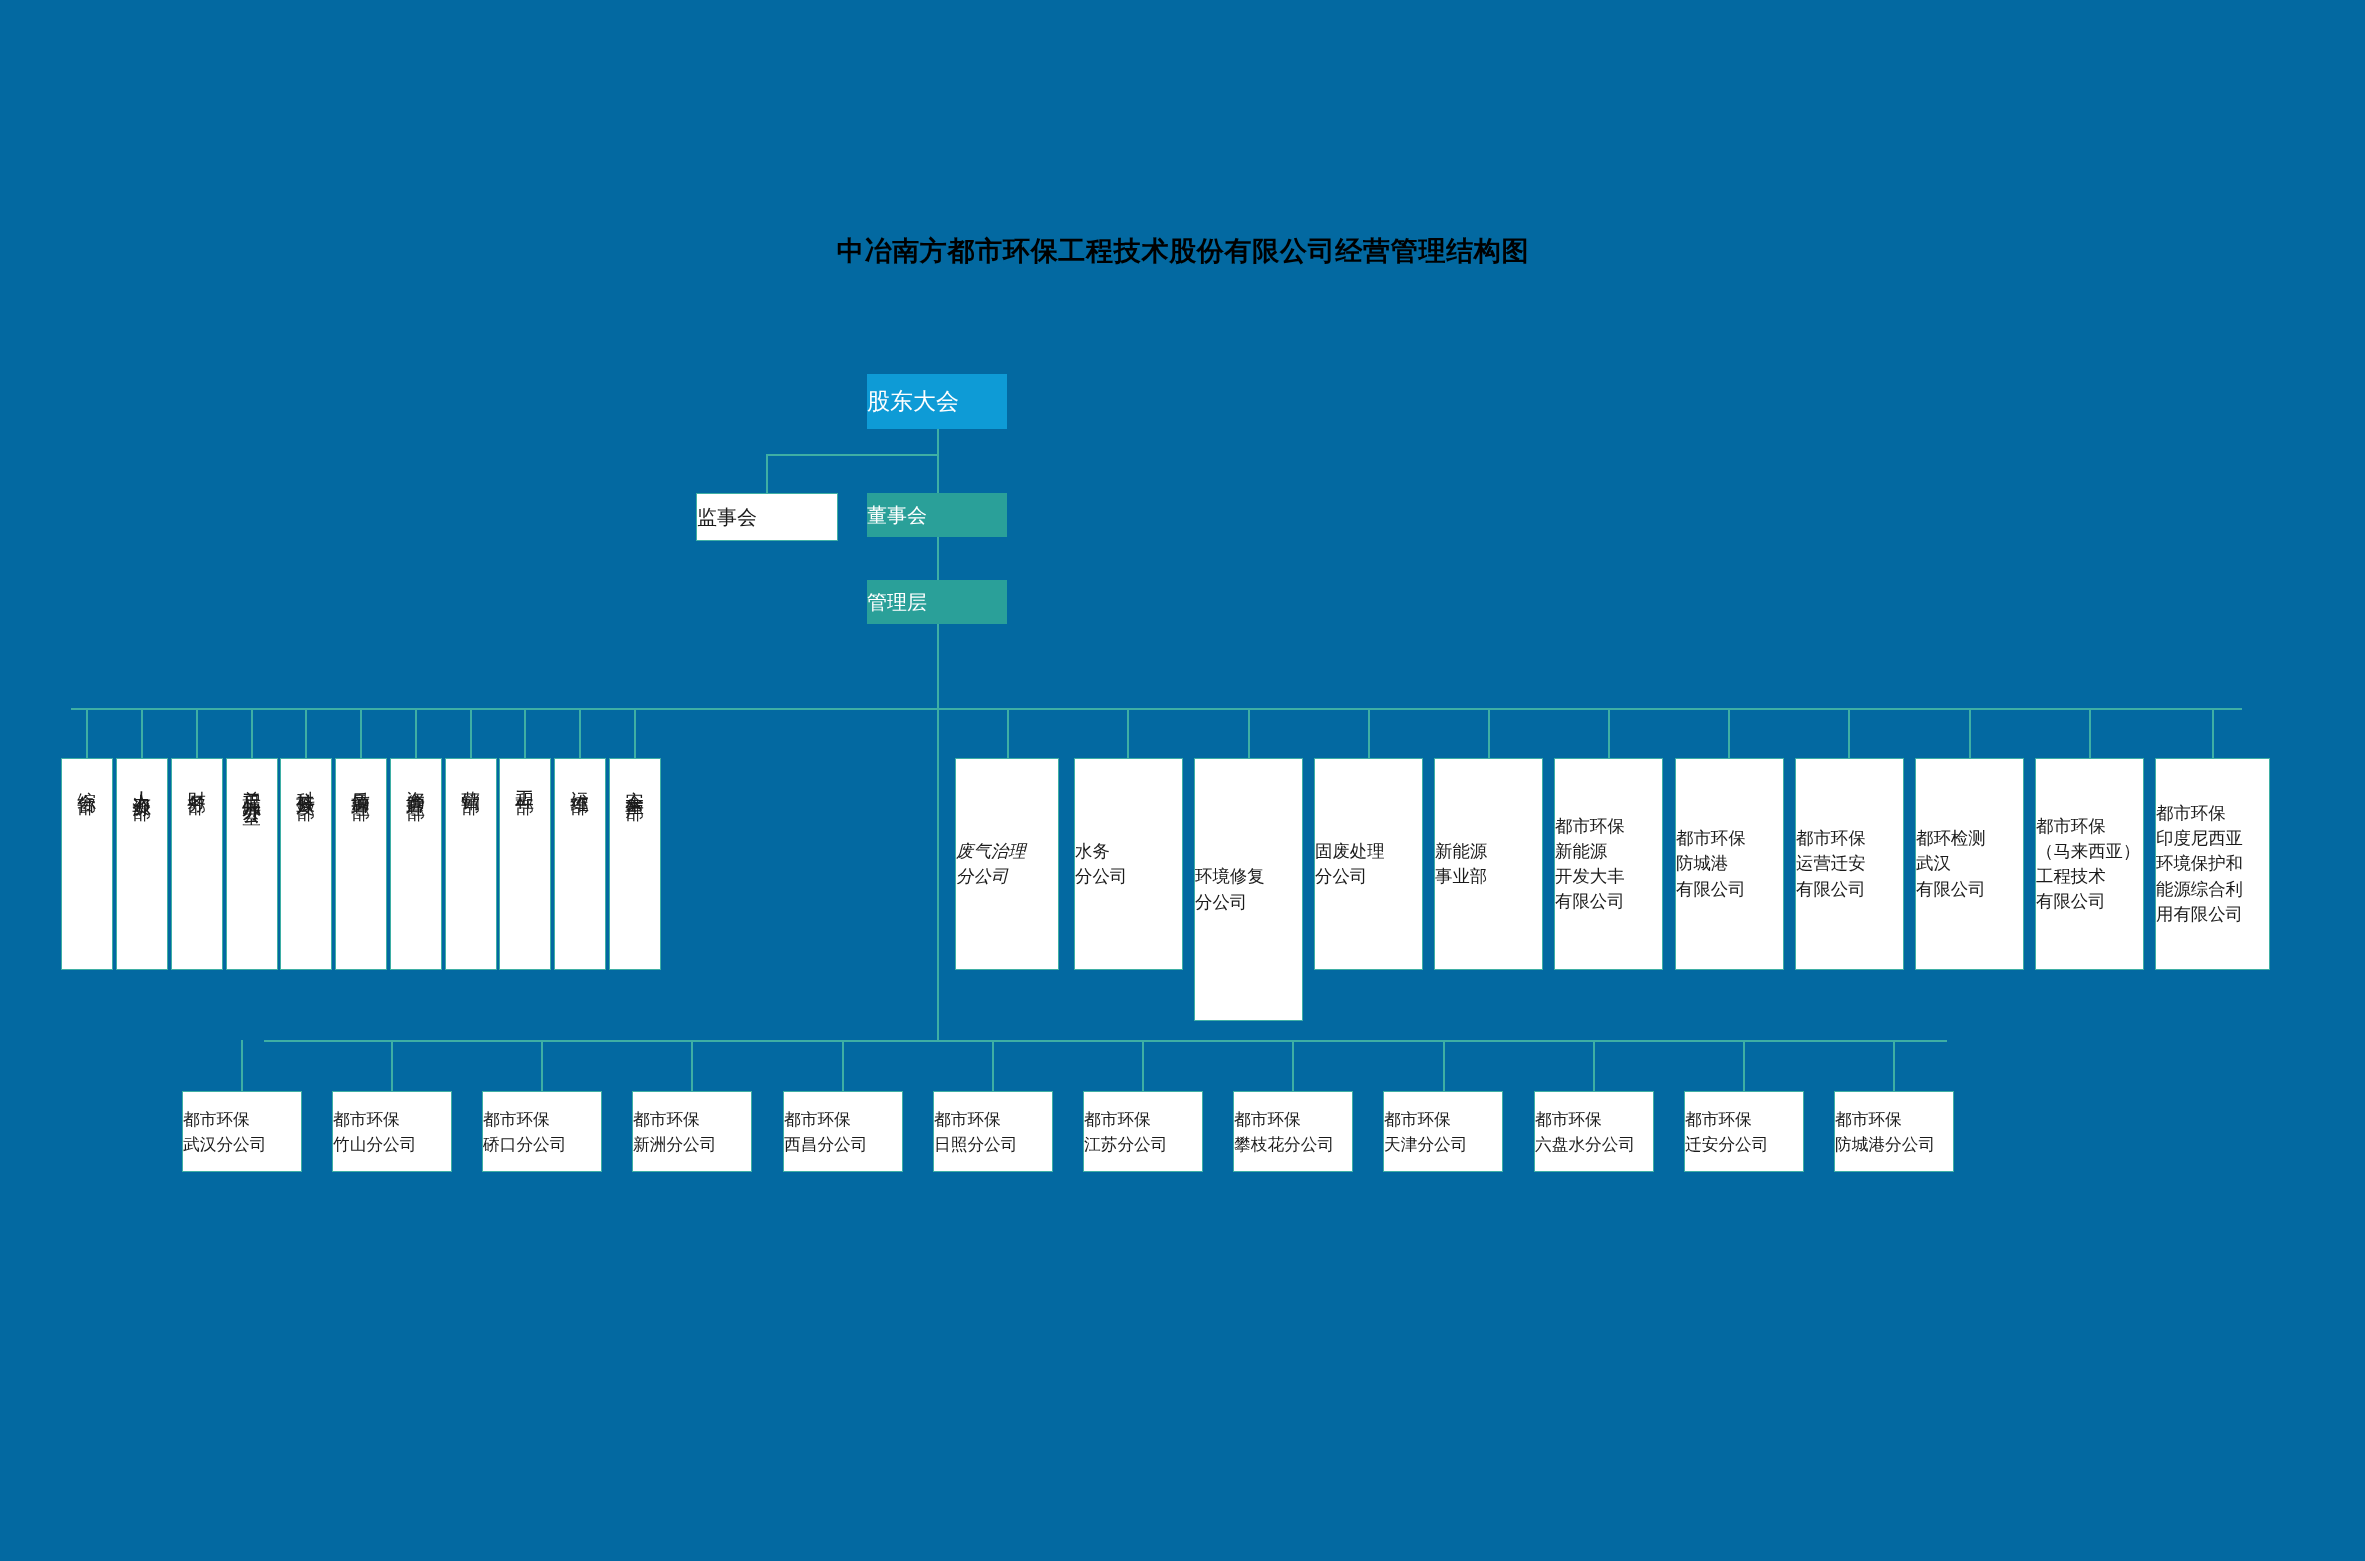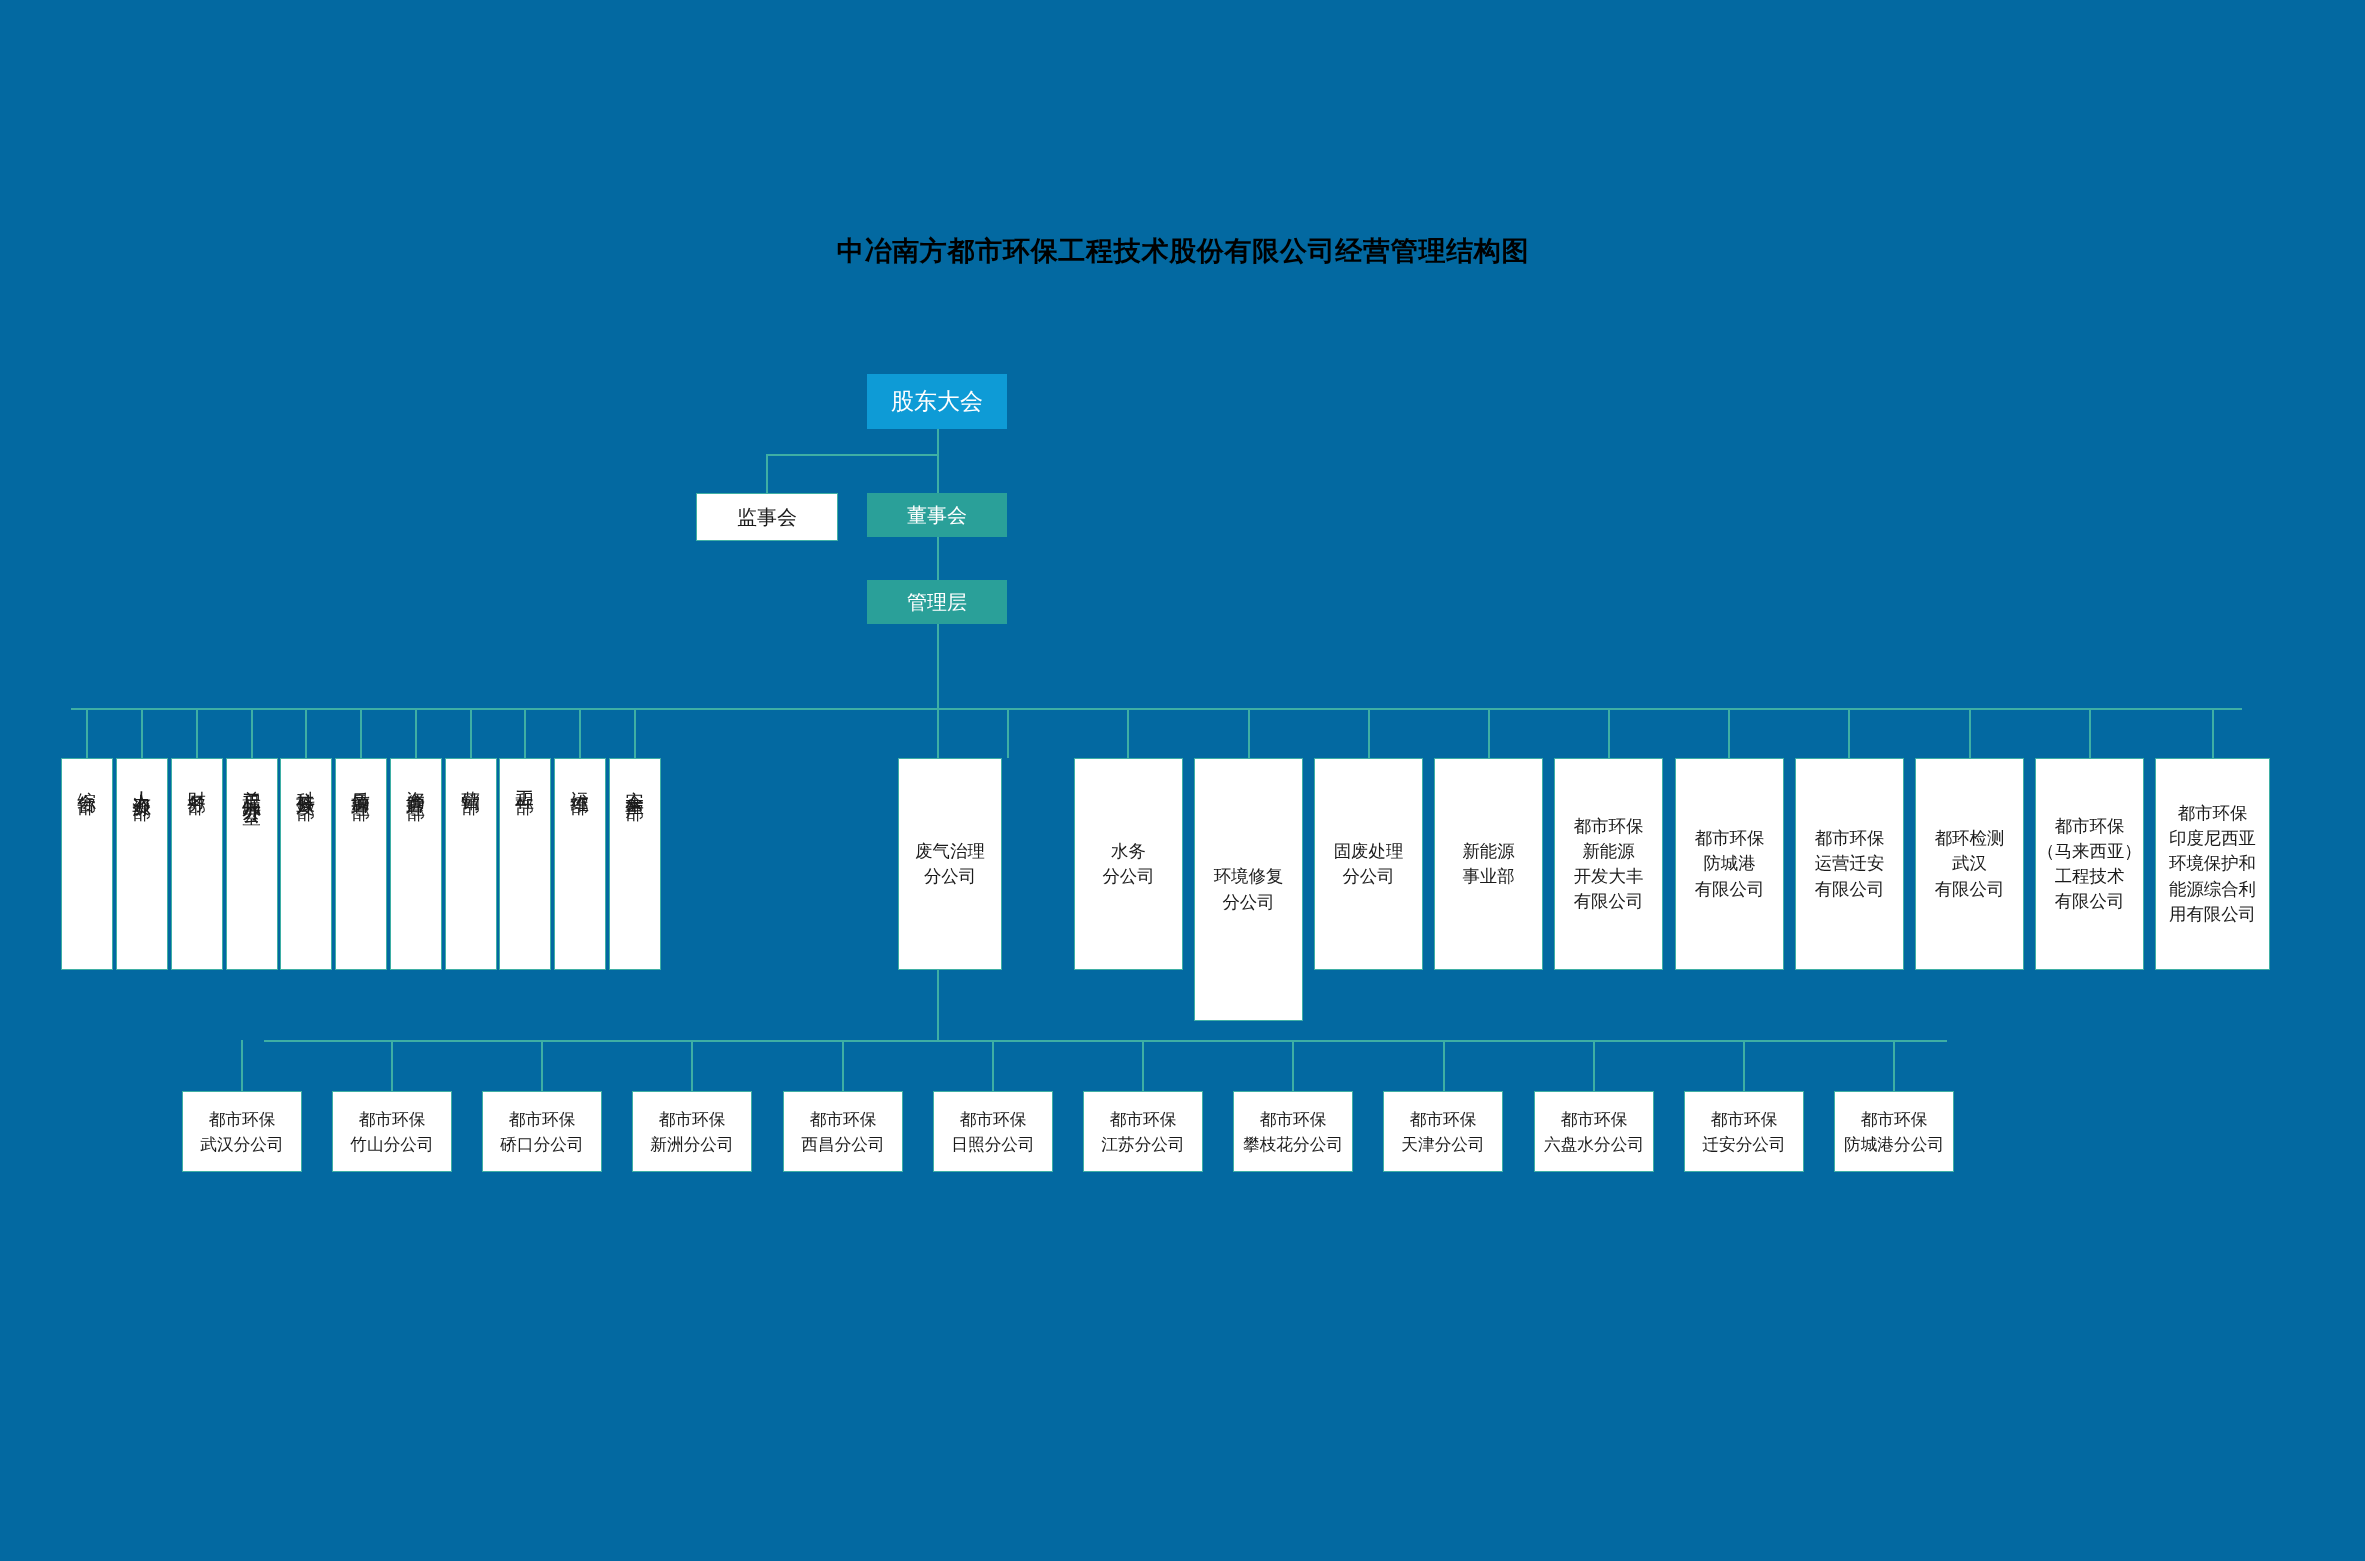--- a/index.html
+++ b/index.html
@@ -34,21 +34,20 @@
     white-space: nowrap;
   }
 
   
   .node {
     position: absolute;
     box-sizing: border-box;
     display: flex;
     align-items: center;
     justify-content: center;
-    text-align: center;
     color: #1a1a1a;
     line-height: 1.45;
   }
   .node .label {
     display: block;
     width: 100%;
     white-space: pre-line;
   }
 
   .node.filled-blue {
@@ -164,21 +163,21 @@
       </div>
       <div class="line v" style="left: 579px; top: 708px; height: 50px;"></div>
       <div class="node outlined vertical" style="left: 554px; top: 758px; width: 52px; height: 212px; font-size: 18.7px;">
         <span class="label">运维部</span>
       </div>
       <div class="line v" style="left: 634px; top: 708px; height: 50px;"></div>
       <div class="node outlined vertical" style="left: 609px; top: 758px; width: 52px; height: 212px; font-size: 18.7px;">
         <span class="label">安全生产部</span>
       </div>
       <div class="line v" style="left: 1007px; top: 708px; height: 50px;"></div>
-      <div class="node outlined" style="left: 898px; top: 758px; width: 104px; height: 212px; font-size: 17.4px;">
+      <div class="node outlined" style="left: 955px; top: 758px; width: 104px; height: 212px; font-size: 17.4px; font-style: italic;">
         <span class="label">废气治理
 分公司</span>
       </div>
       <div class="line v" style="left: 1127px; top: 708px; height: 50px;"></div>
       <div class="node outlined" style="left: 1074px; top: 758px; width: 109px; height: 212px; font-size: 17.4px;">
         <span class="label">水务
 分公司</span>
       </div>
       <div class="line v" style="left: 1248px; top: 708px; height: 50px;"></div>
       <div class="node outlined" style="left: 1194px; top: 758px; width: 109px; height: 263px; font-size: 17.4px;">

